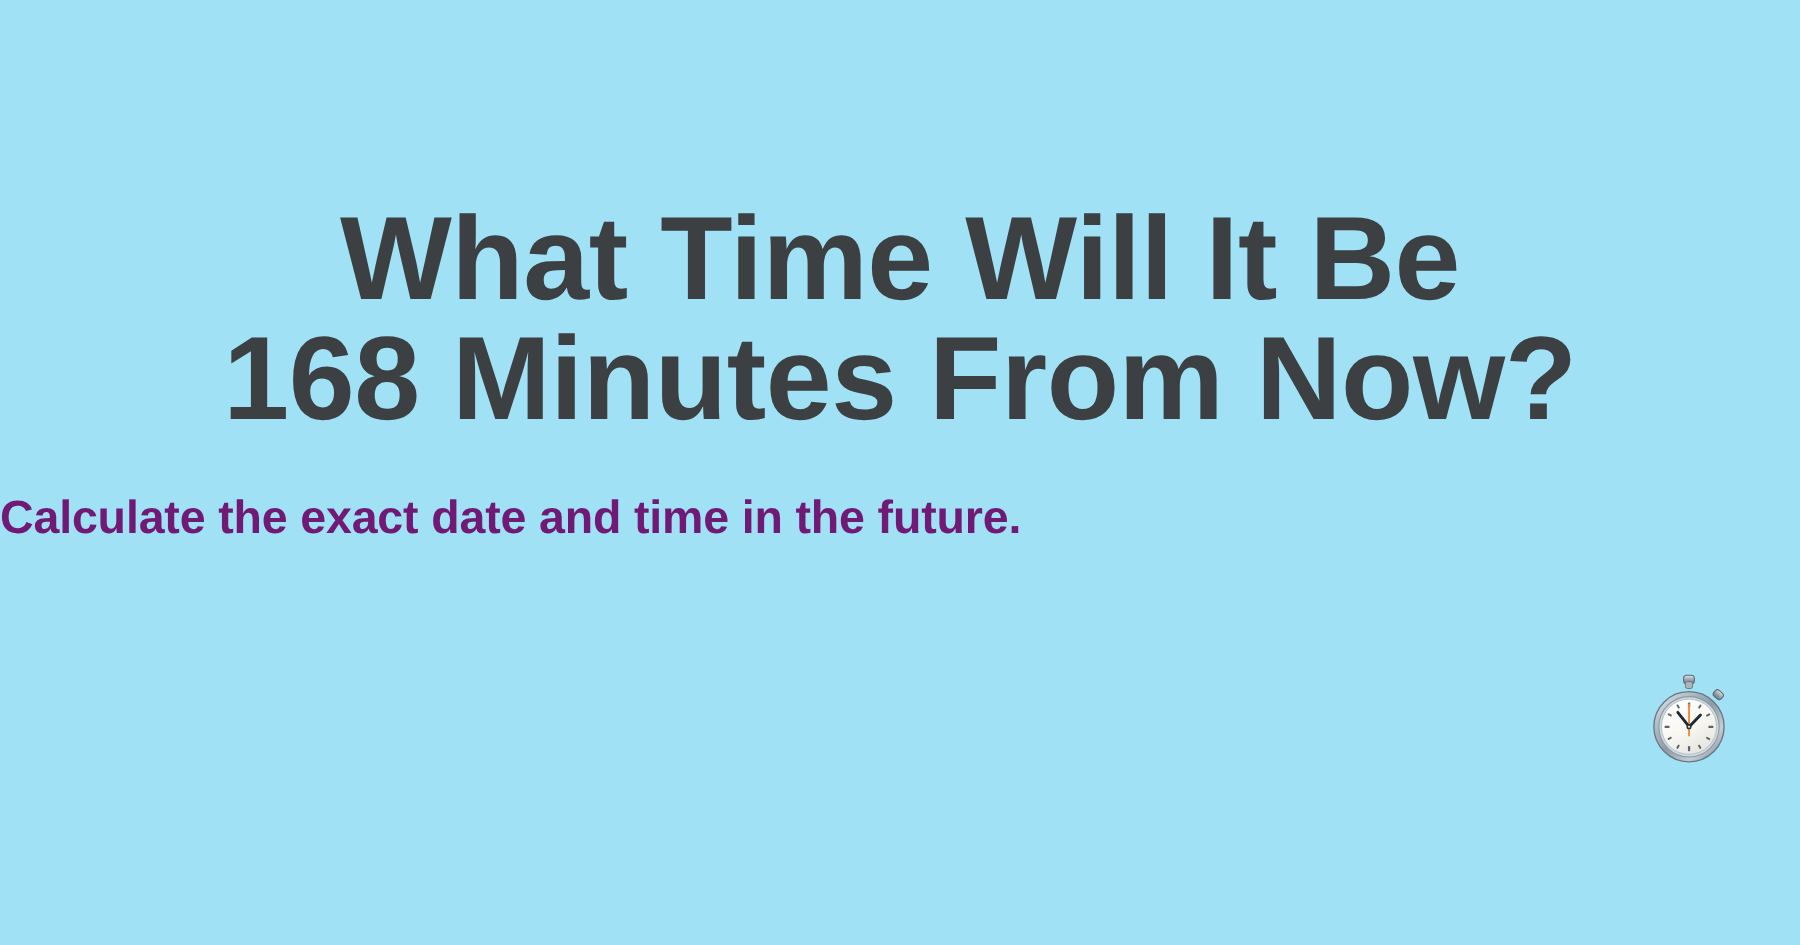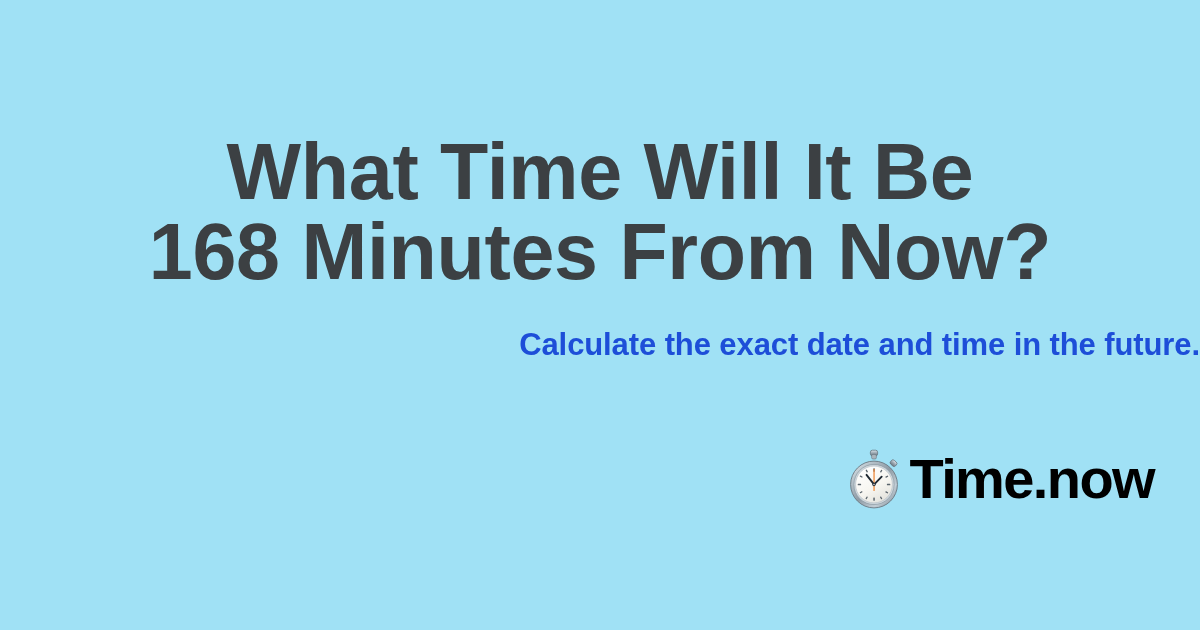--- a/index.html
+++ b/index.html
@@ -48,24 +48,24 @@
   .headline-line {
     display: block;
   }
 
   
   .subtitle {
     position: absolute;
     left: 0;
     top: 326px;
     width: 1200px;
-    text-align: right;
+    text-align: left;
     margin: 0;
     padding: 0;
-    color: #1d4ed8;
+    color: #701a75;
     font-family: "Liberation Sans Narrow", "Liberation Sans", "DejaVu Sans", sans-serif;
     font-weight: 700;
     font-size: 31px;
     line-height: 38px;
     letter-spacing: -0.1px;
     white-space: nowrap;
   }
 
   
   .brand {
@@ -163,16 +163,15 @@
         <rect x="27.4" y="20.0" width="1.3" height="22.0" rx="0.6" fill="#f08a3c"></rect>
 
         <rect x="27.1" y="22.4" width="1.9" height="13.6" rx="0.9" fill="#1f2933" transform="rotate(-38 28 35.5)"></rect>
         <rect x="27.1" y="23.6" width="1.9" height="12.2" rx="0.9" fill="#1f2933" transform="rotate(44 28 35.5)"></rect>
 
         <circle cx="28" cy="35.5" r="1.7" fill="#2b343c"></circle>
         <circle cx="28" cy="35.5" r="0.7" fill="#e9edef"></circle>
       </svg>
     </span>
 
-    <span class="brand-name">Time.now</span>
   </div>
 
 </div>
 
 </body></html>

